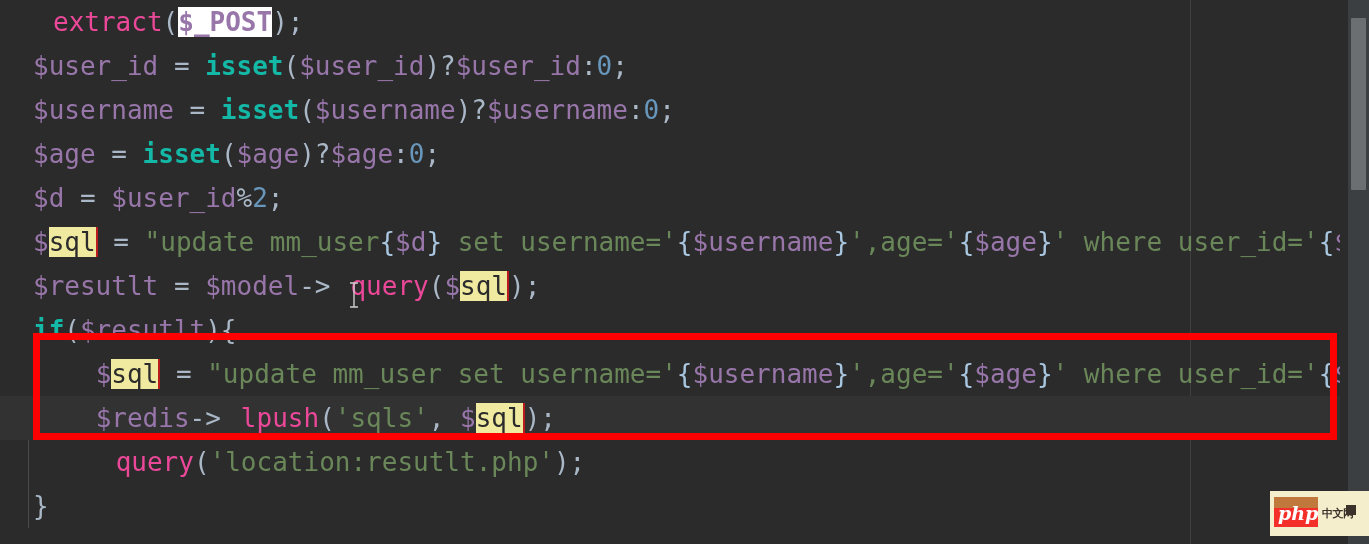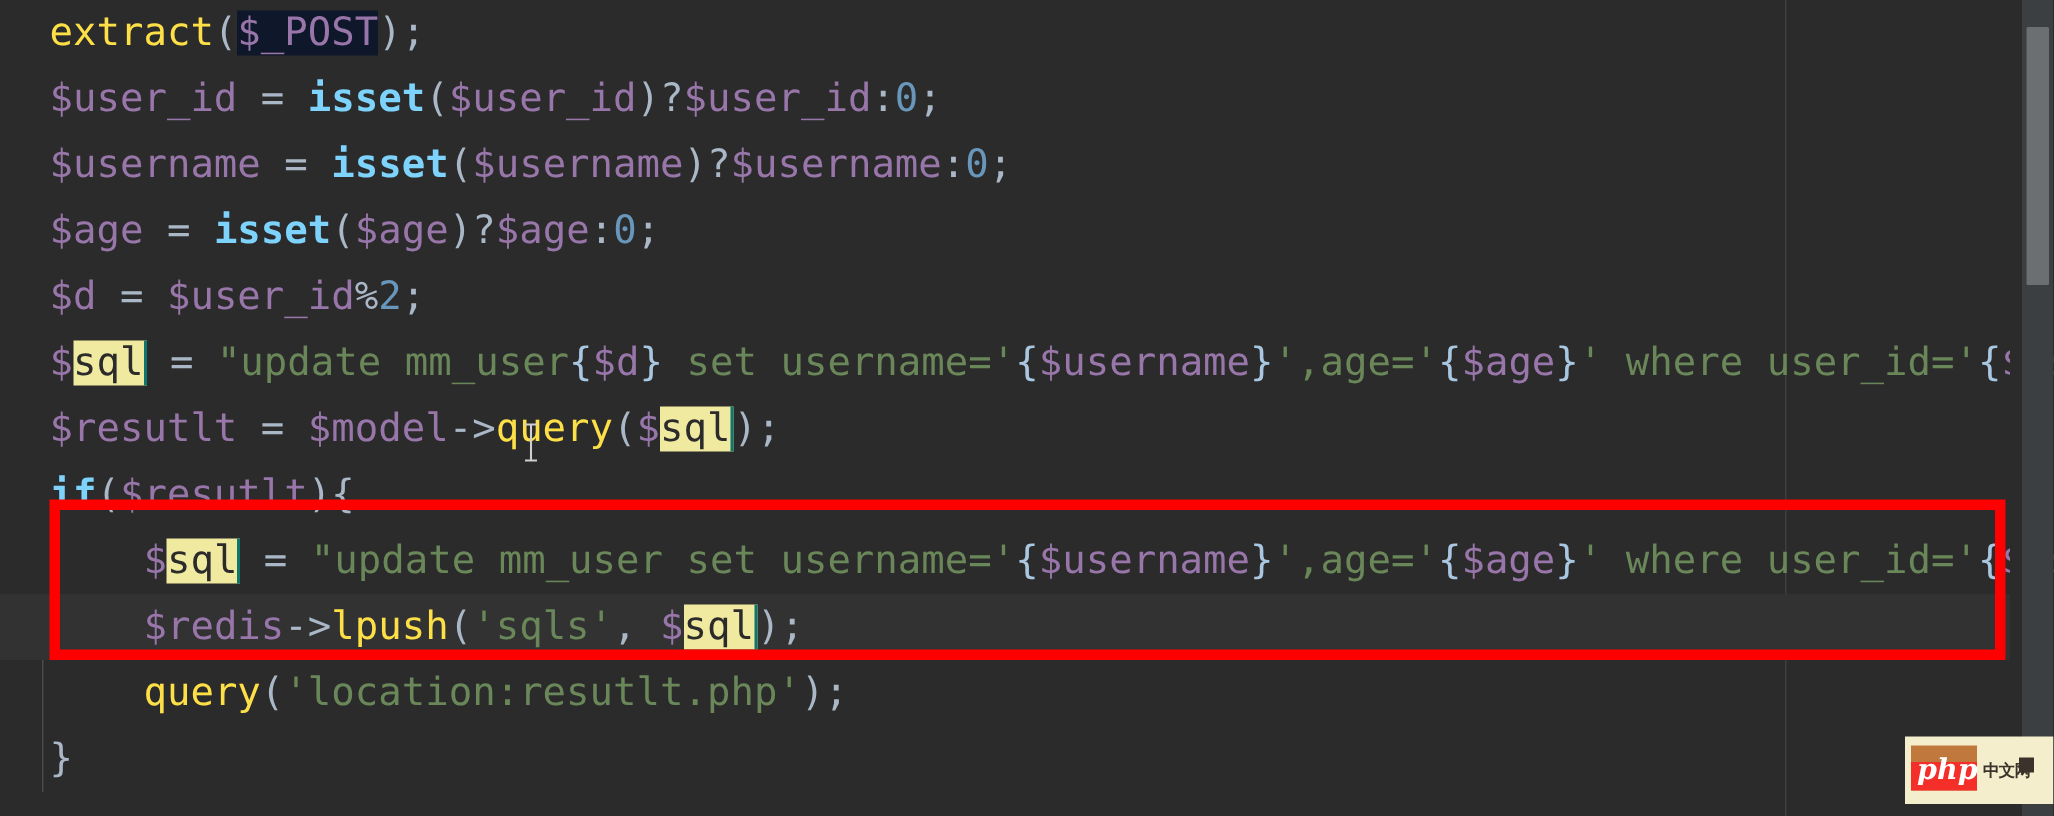--- a/index.html
+++ b/index.html
@@ -57,38 +57,39 @@
   
   .ruler {
     position: absolute;
     top: 0;
     width: 1px;
     height: 544px;
     background: #3d3f41;
   }
 
   
-  .t-default { color: #fde047; }
+  .t-default { color: #ec4899; margin-left: 20px; }
   .t-var     { color: #9876aa; }
-  .t-kw      { color: #7dd3fc; font-weight: bold; }
+  .t-kw      { color: #14b8a6; font-weight: bold; }
   .t-str     { color: #6a8759; }
   .t-num     { color: #6897bb; }
   .t-punct   { color: #a9b7c6; }
   .t-brace   { color: #a9c7e0; }
 
   
   .hl-match {
     background: #f0e9a0;
     color: #2b2b2b;
-    border-right: 2px solid #0f766e;
+    border-right: 2px solid #b91c1c;
     box-sizing: border-box;
   }
   
   .hl-usage {
-    background: #0f172a;
+    background: #ffffff;
+    font-weight: bold;
   }
 
   
   #annotation-box {
     position: absolute;
     left: 33px;
     top: 333px;
     width: 1304px;
     height: 107px;
     border: 7px solid #fe0000;

